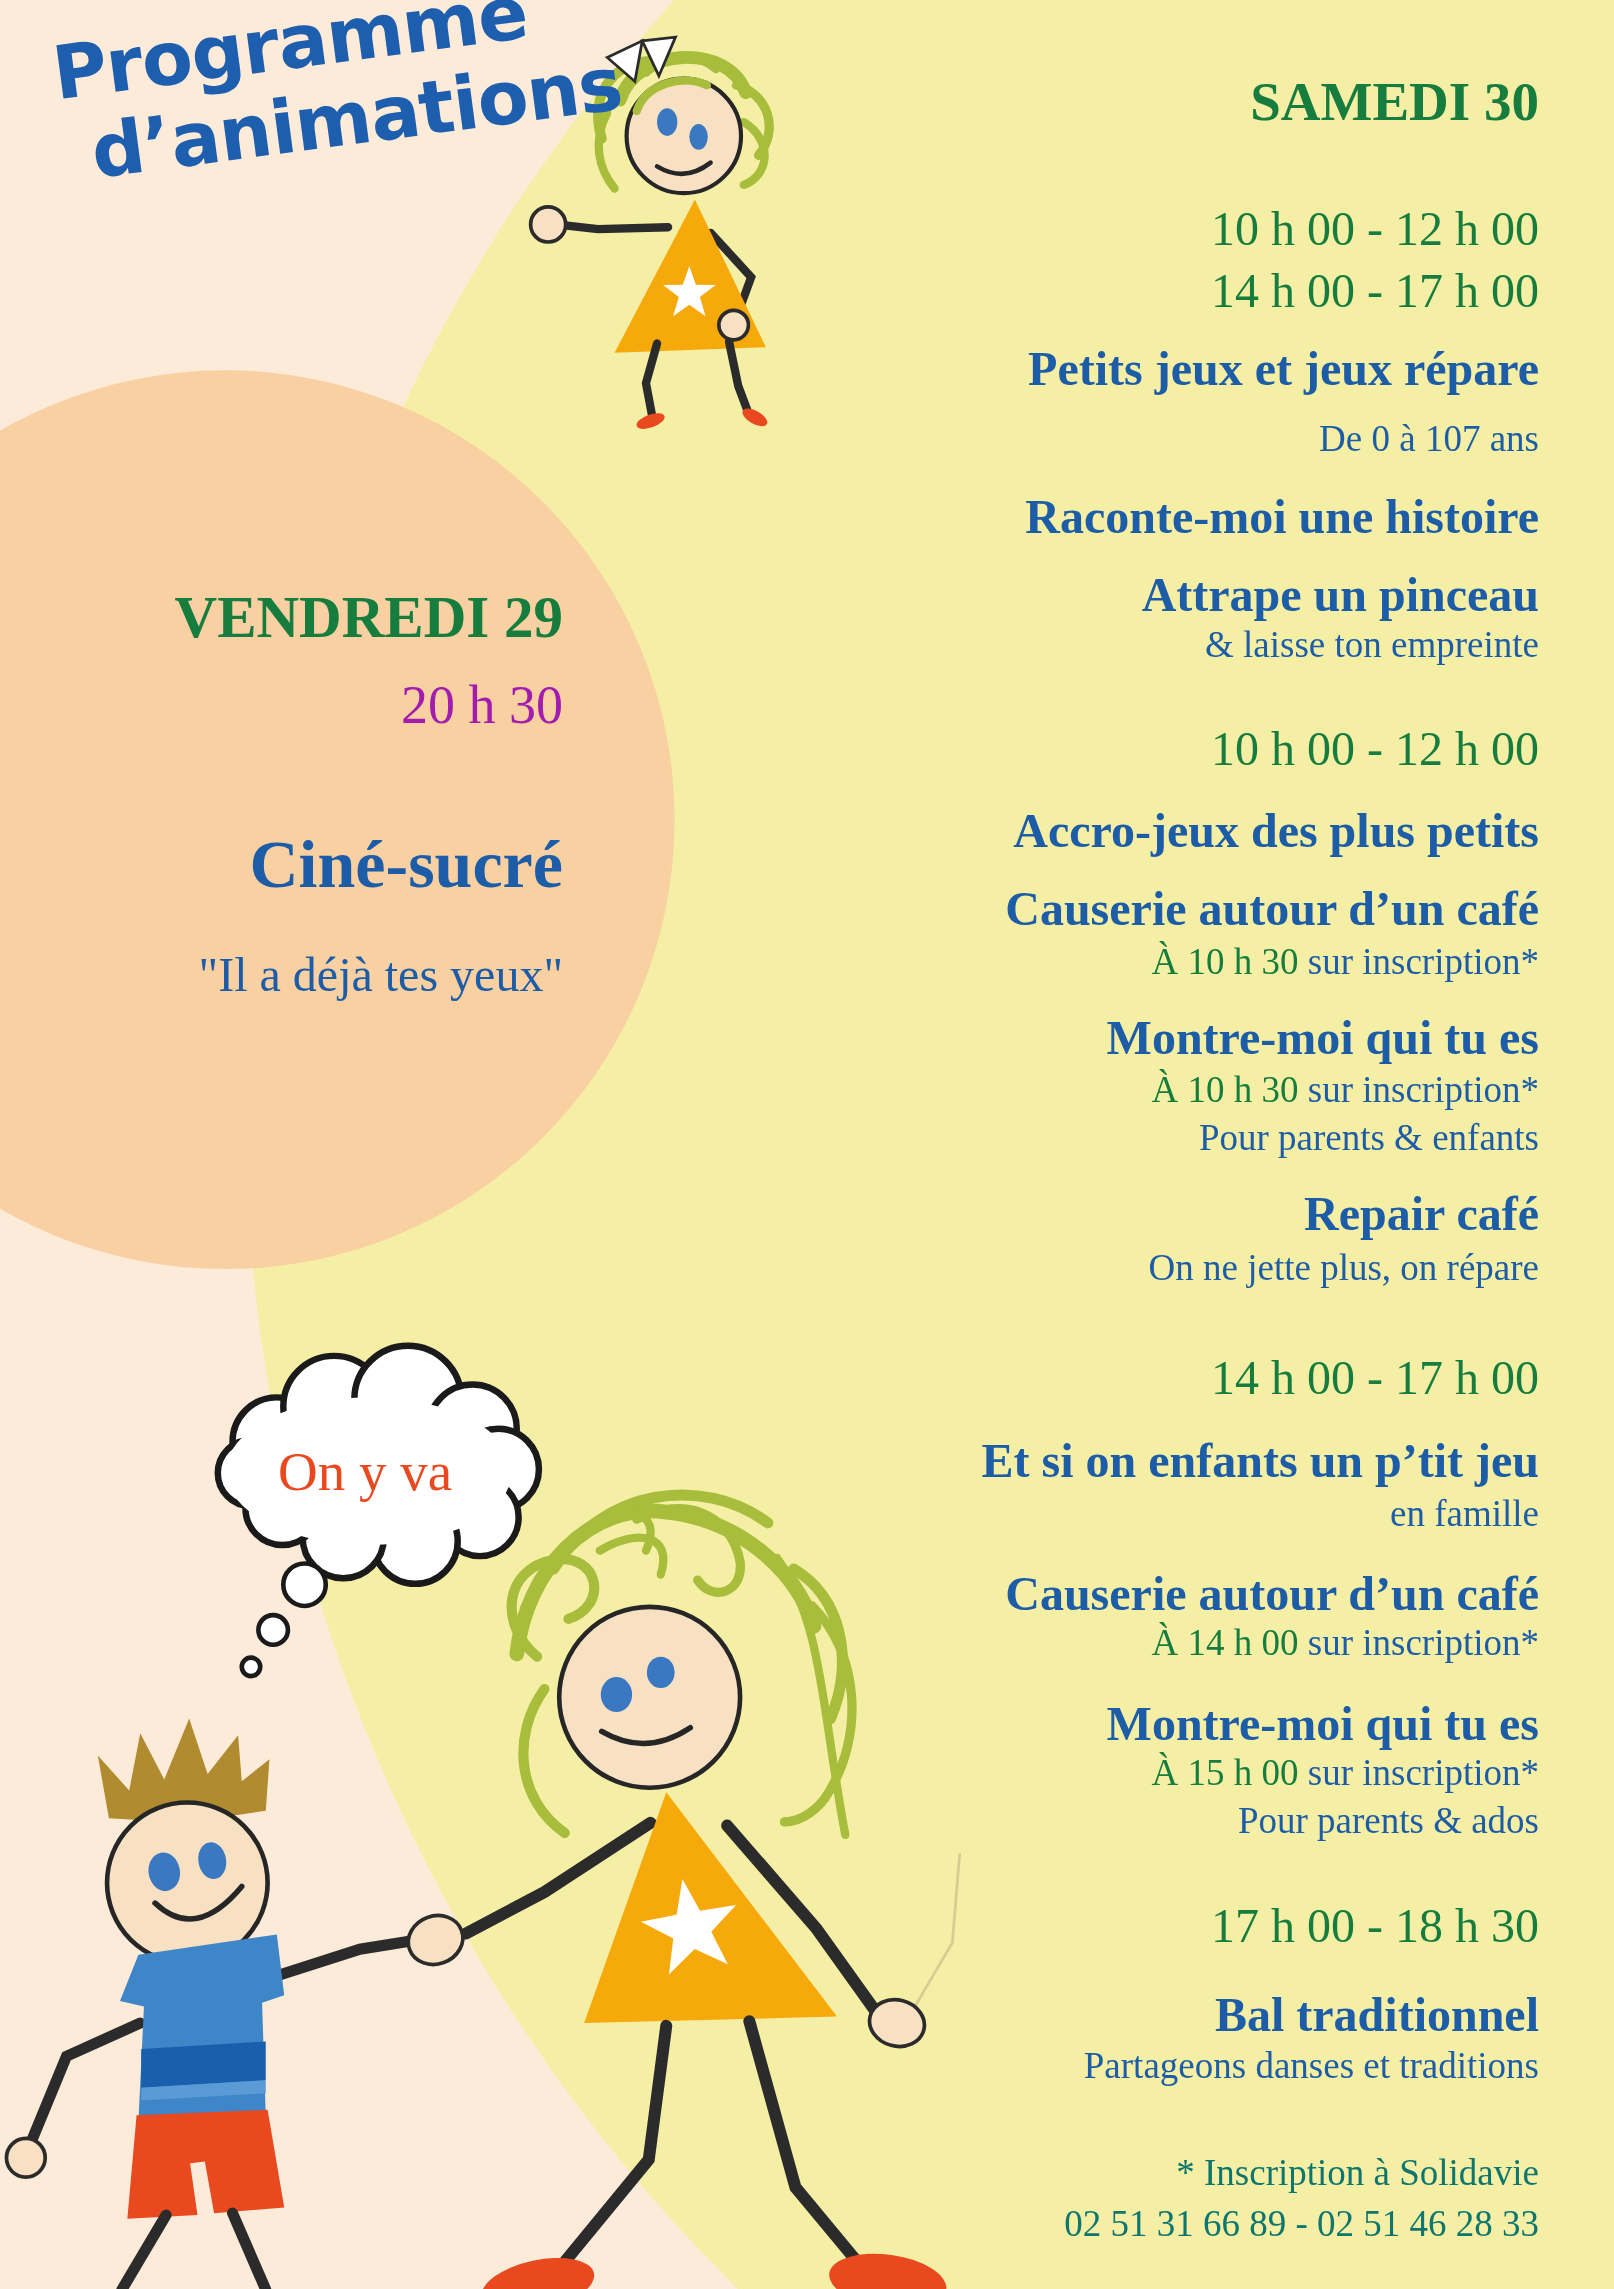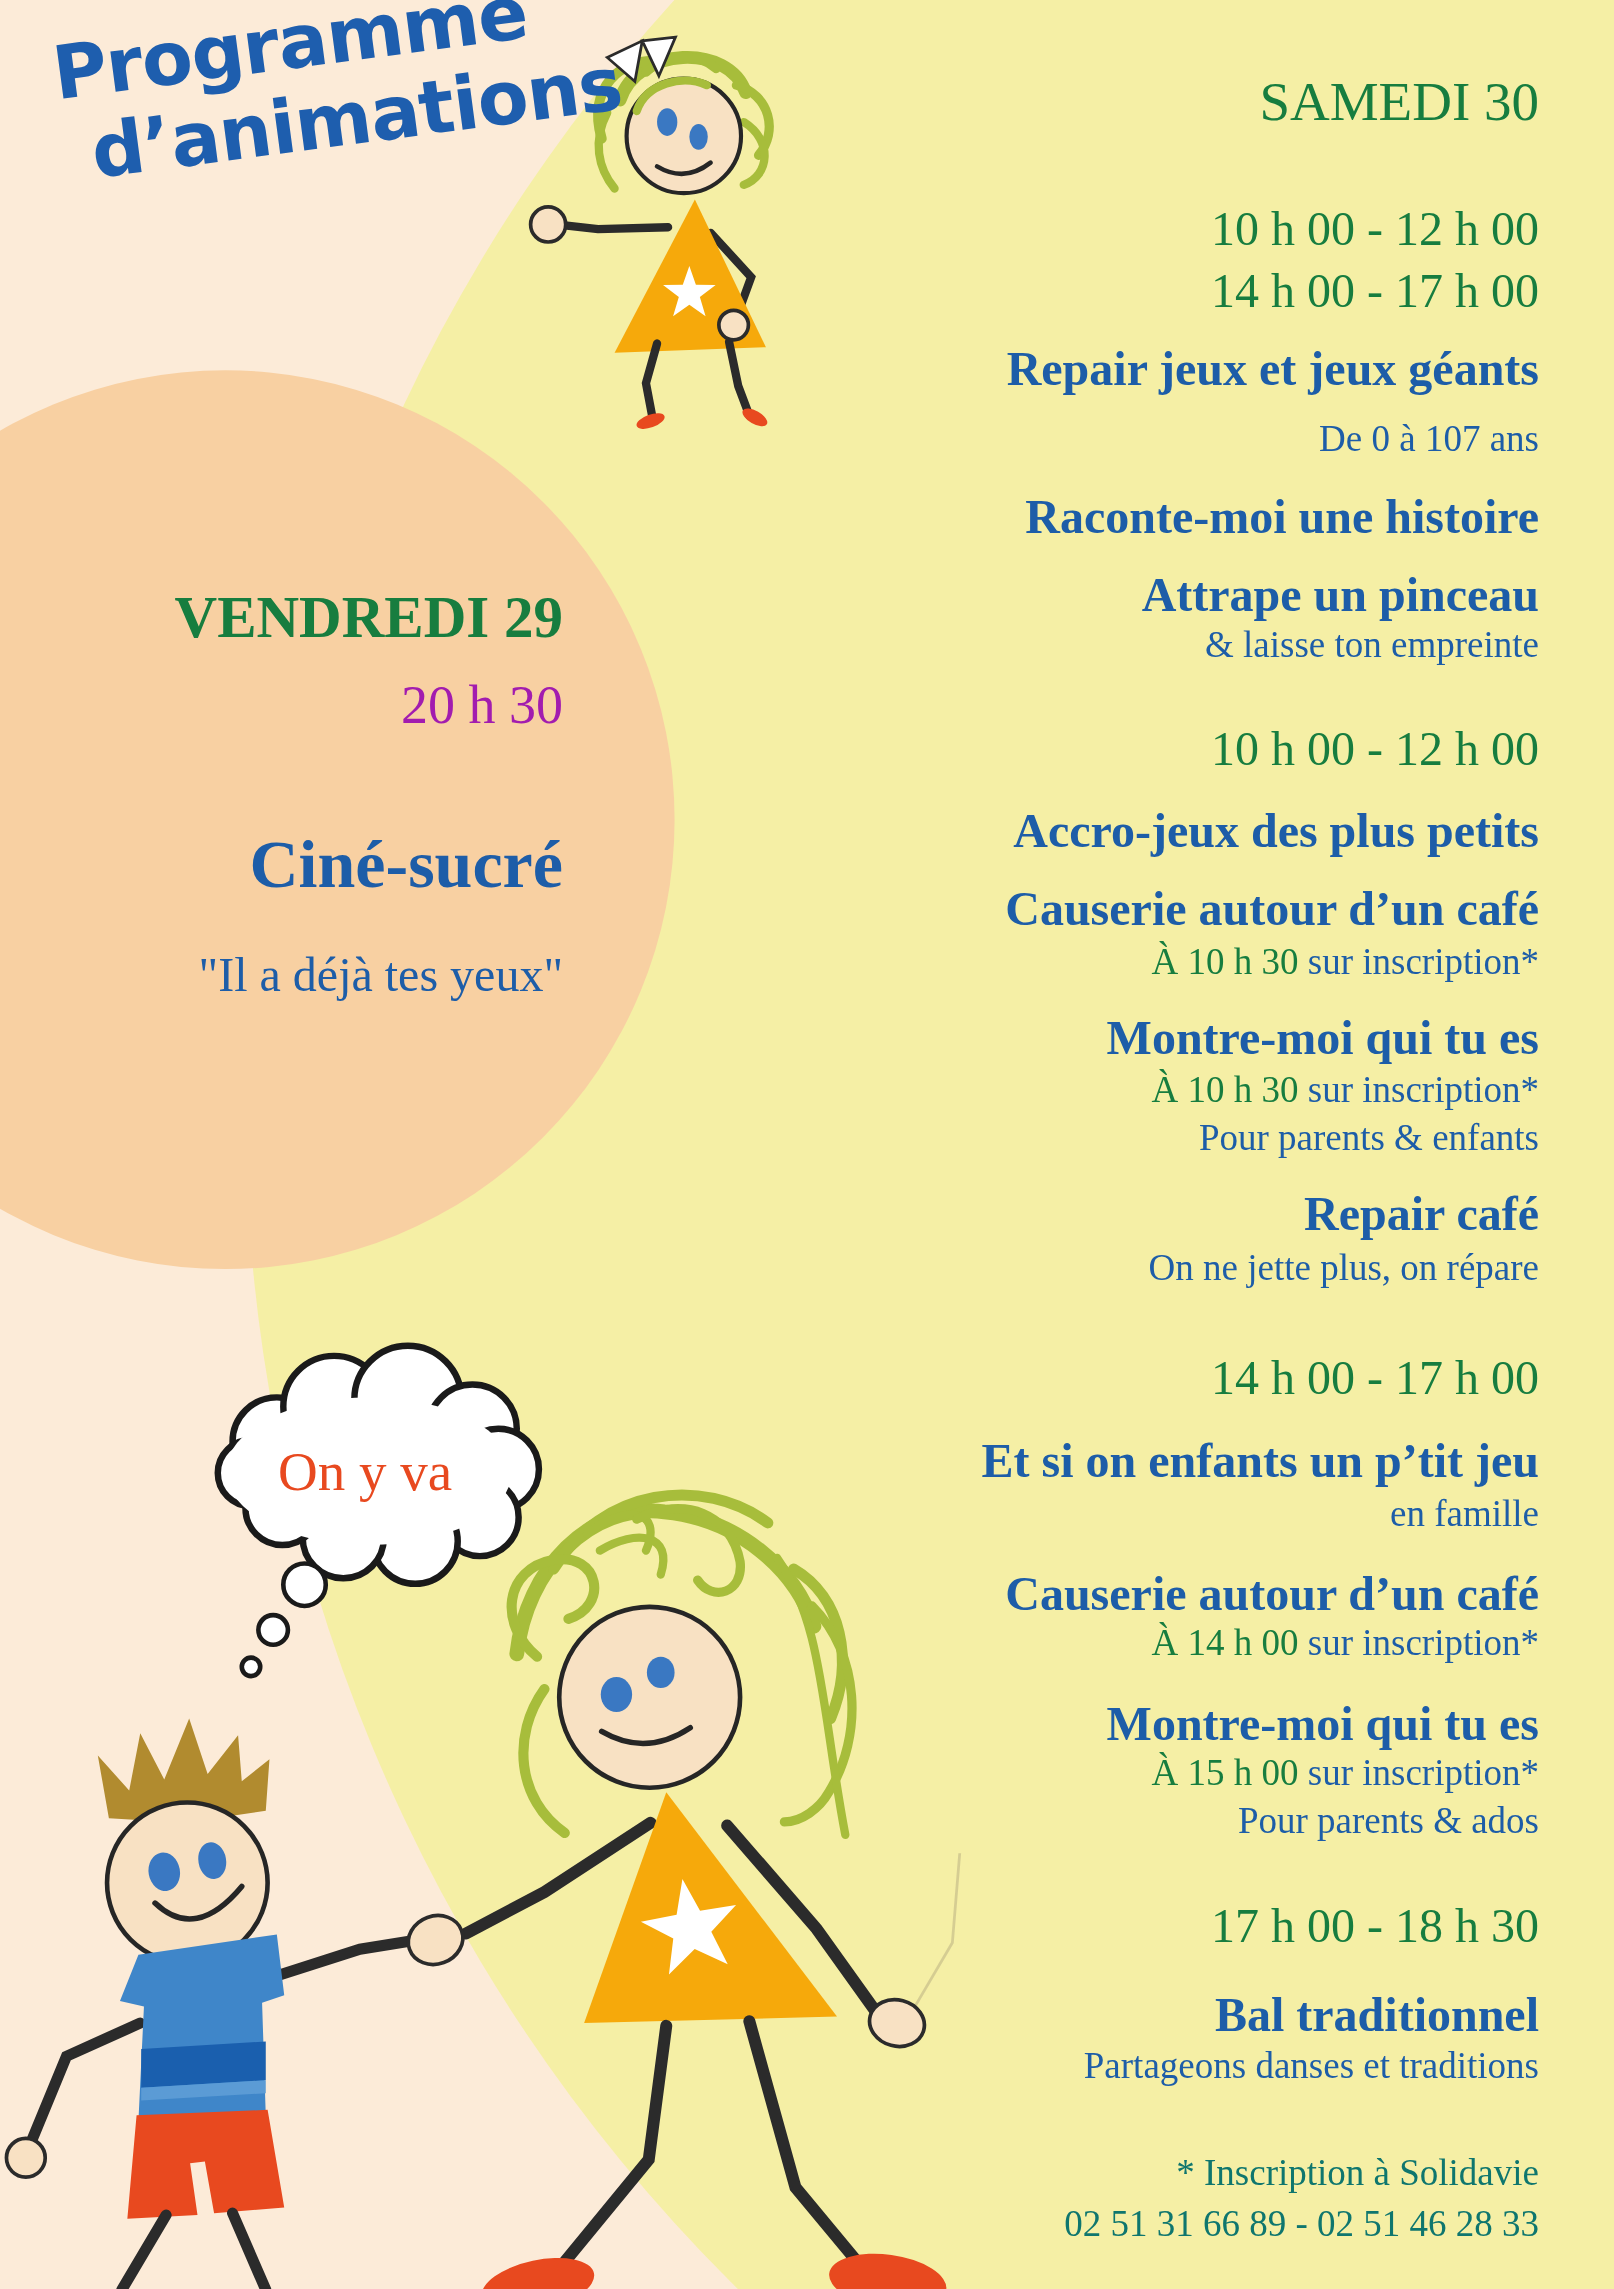--- a/index.html
+++ b/index.html
@@ -34,21 +34,21 @@
 
   
   .bubble-text{
     position:absolute;left:222px;top:1440px;width:286px;
     text-align:center;font-size:55px;font-weight:normal;color:#e8491f;
     white-space:nowrap;
   }
 
   
   .sat{position:absolute;right:75px;white-space:nowrap;text-align:right;line-height:1;}
-  .s-day {font-size:55px;font-weight:normal;color:#177d3f;}
+  .s-day {font-size:55px;font-weight:bold;color:#177d3f;}
   .s-time{font-size:48px;color:#177d3f;}
   .s-head{font-size:48px;font-weight:bold;color:#1d5da8;}
   .s-sub {font-size:37px;color:#1d5da8;}
   .s-sub .grn{color:#177d3f;}
   .s-foot{font-size:37px;color:#0f766e;}
 </style>
 </head>
 <body>
 
 <div class="poster">
@@ -182,21 +182,21 @@
   <div class="fcol f-time">20 h 30</div>
   <div class="fcol f-event">Ciné-sucré</div>
   <div class="fcol f-film">"Il a déjà tes yeux"</div>
 
   <div class="bubble-text">On y va</div>
 
   <div class="sat s-day" style="top:74px">SAMEDI 30</div>
 
   <div class="sat s-time" style="top:205px">10 h 00 - 12 h 00</div>
   <div class="sat s-time" style="top:267px">14 h 00 - 17 h 00</div>
-  <div class="sat s-head" style="top:345px">Repair jeux et jeux géants</div>
+  <div class="sat s-head" style="top:345px">Petits jeux et jeux répare</div>
   <div class="sat s-sub" style="top:420px">De 0 à 107 ans</div>
   <div class="sat s-head" style="top:493px">Raconte-moi une histoire</div>
   <div class="sat s-head" style="top:571px">Attrape un pinceau</div>
   <div class="sat s-sub" style="top:626px">&amp; laisse ton empreinte</div>
 
   <div class="sat s-time" style="top:725px">10 h 00 - 12 h 00</div>
   <div class="sat s-head" style="top:807px">Accro-jeux des plus petits</div>
   <div class="sat s-head" style="top:885px">Causerie autour d’un café</div>
   <div class="sat s-sub" style="top:943px"><span class="grn">À 10 h 30</span><span> sur inscription*</span></div>
   <div class="sat s-head" style="top:1014px">Montre-moi qui tu es</div>

